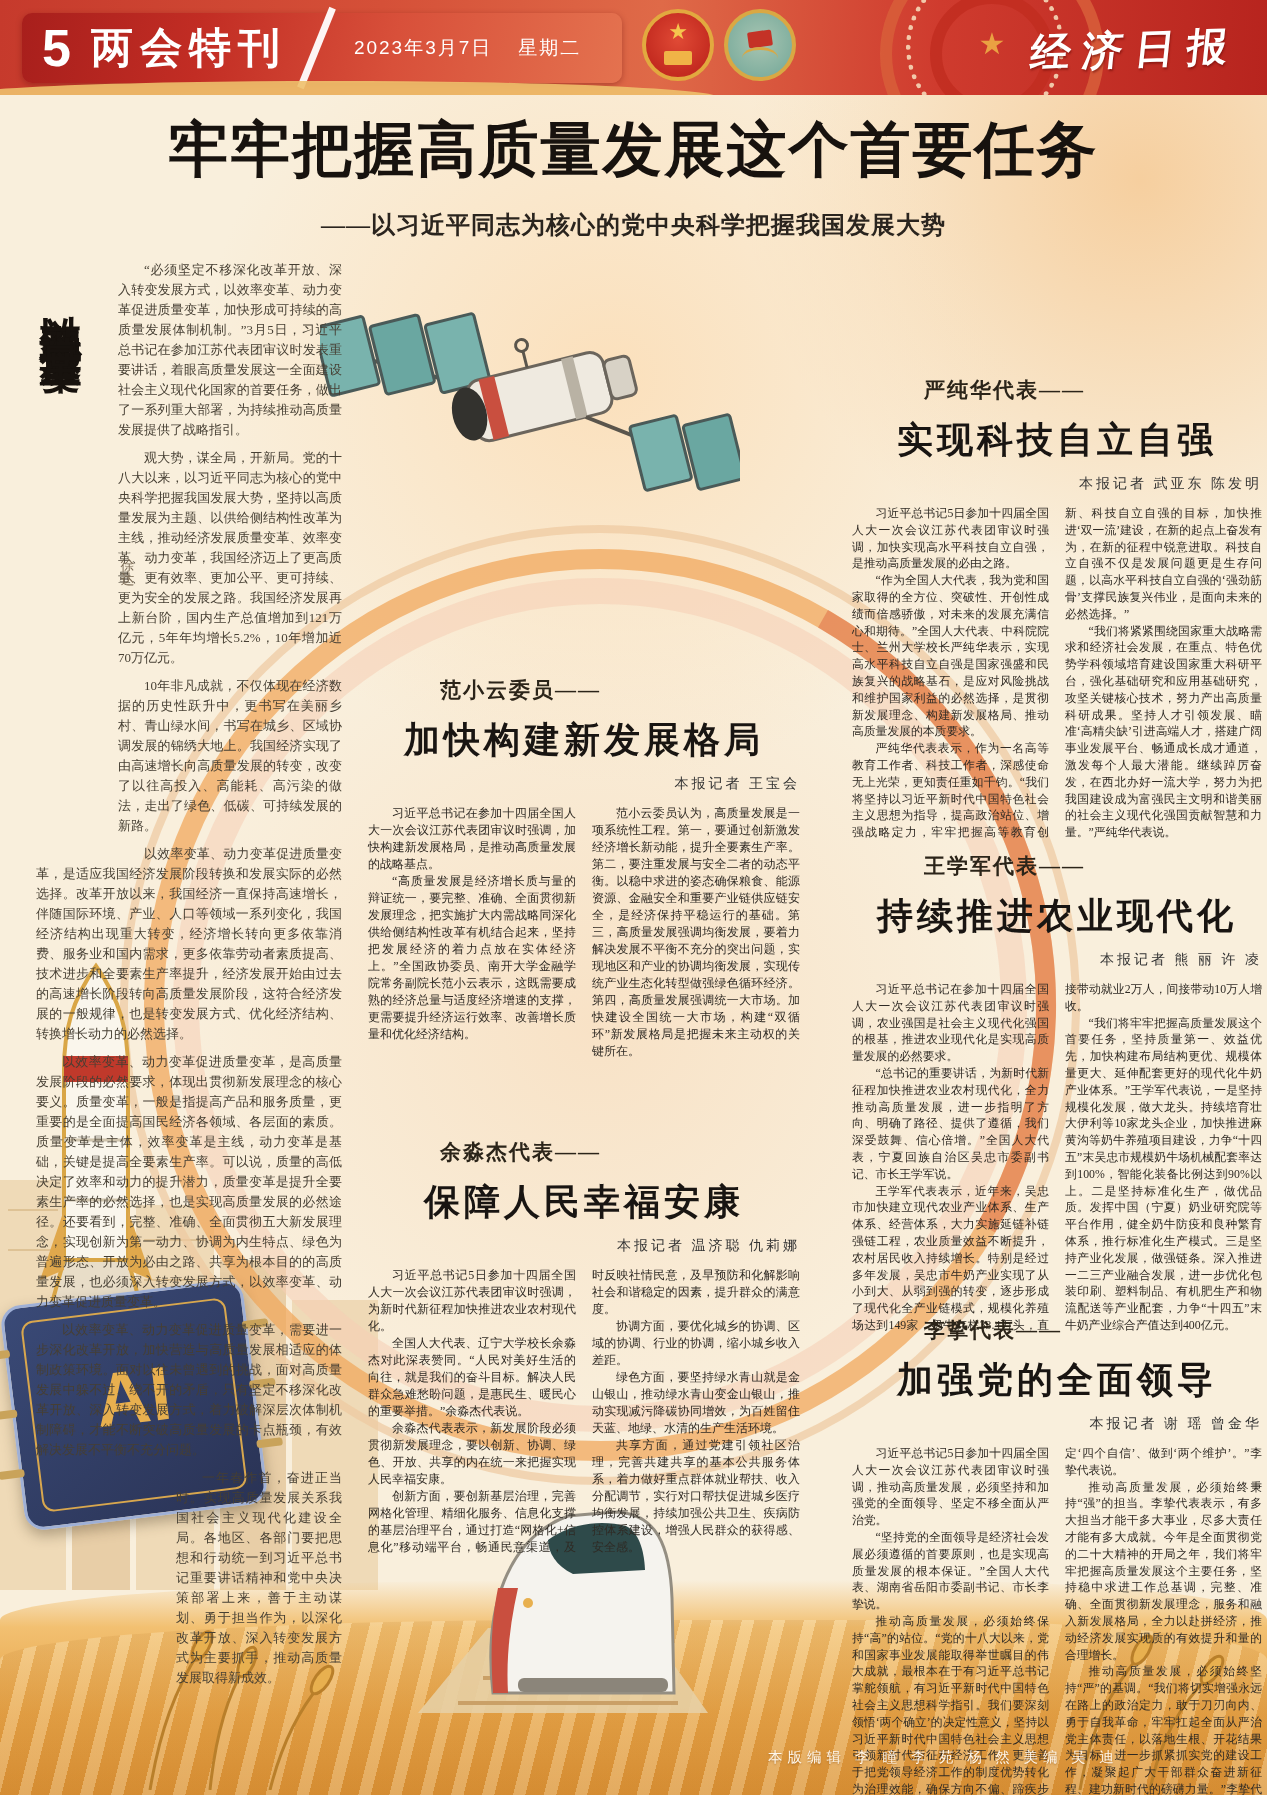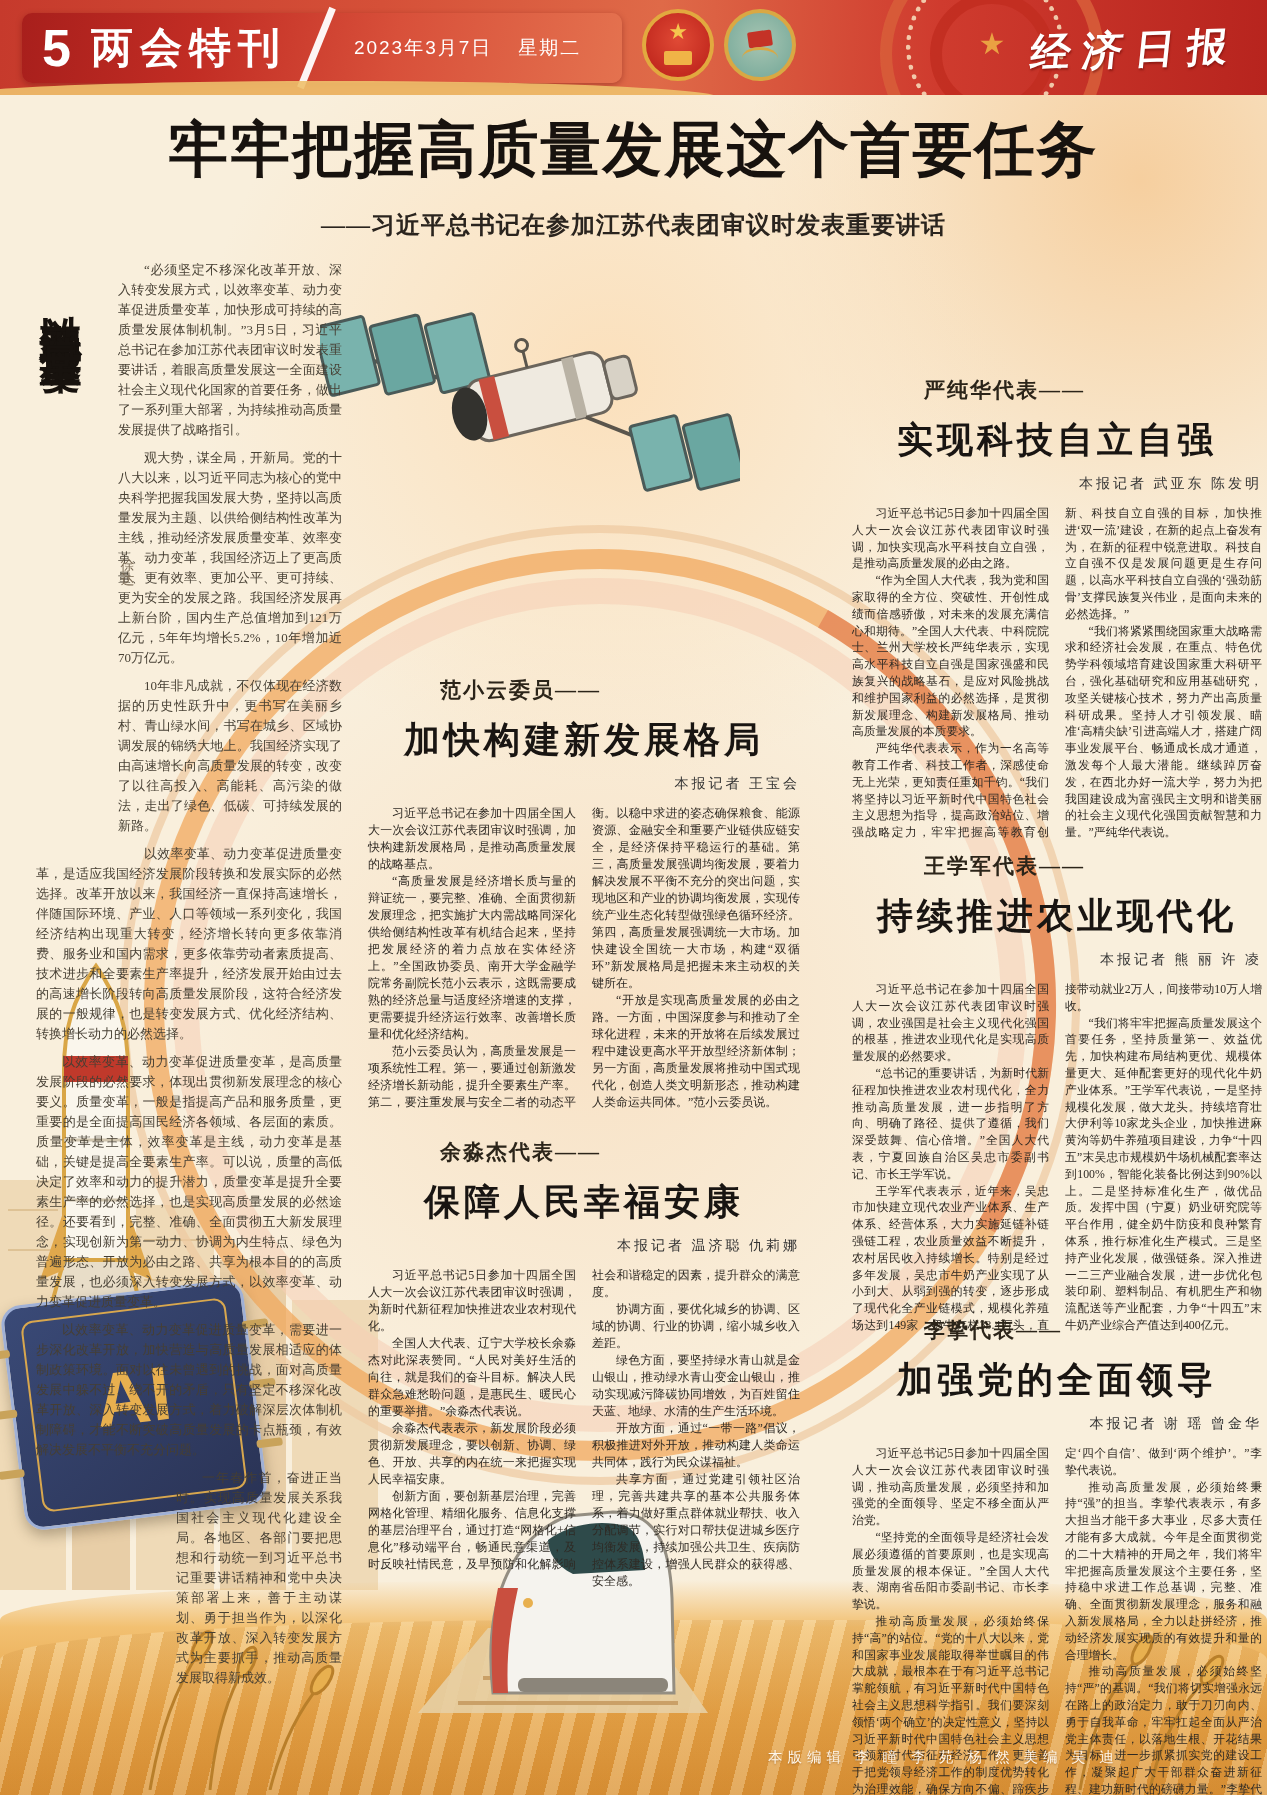--- a/index.html
+++ b/index.html
@@ -136,21 +136,21 @@
     </div>
     <div class="emblem emblem-cppcc">
       <div class="flag"></div>
         <div class="globe"></div>
     </div>
     <div class="masthead">经济日报</div>
   </div>
 
   <div id="headline-wrap">
     <h1 id="main-title">牢牢把握高质量发展这个首要任务</h1>
-    <div id="sub-title">——习近平总书记在参加江苏代表团审议时发表重要讲话</div>
+    <div id="sub-title">——以习近平同志为核心的党中央科学把握我国发展大势</div>
   </div>
 
   <svg id="satellite" class="decor" width="420" height="320" viewBox="0 0 420 320">
     <g transform="rotate(-14 210 150)">
       <line x1="60" y1="70" x2="170" y2="130" stroke="#5a554c" stroke-width="4"></line>
       <g stroke="#4a5a58" stroke-width="3" fill="#79b3ad">
         <rect x="18" y="28" width="50" height="70" rx="3"></rect>
         <rect x="72" y="40" width="50" height="70" rx="3" fill="#6aa7a1"></rect>
         <rect x="126" y="52" width="50" height="70" rx="3"></rect>
       </g>
@@ -187,36 +187,34 @@
   </div>
 
   <div class="article" id="article-fan">
     <div class="speaker">范小云委员——</div>
     <div class="a-title">加快构建新发展格局</div>
     <div class="byline">本报记者 王宝会</div>
     <div class="body2">
       <p>习近平总书记在参加十四届全国人大一次会议江苏代表团审议时强调，加快构建新发展格局，是推动高质量发展的战略基点。</p>
       <p>“高质量发展是经济增长质与量的辩证统一，要完整、准确、全面贯彻新发展理念，把实施扩大内需战略同深化供给侧结构性改革有机结合起来，坚持把发展经济的着力点放在实体经济上。”全国政协委员、南开大学金融学院常务副院长范小云表示，这既需要成熟的经济总量与适度经济增速的支撑，更需要提升经济运行效率、改善增长质量和优化经济结构。</p>
       <p>范小云委员认为，高质量发展是一项系统性工程。第一，要通过创新激发经济增长新动能，提升全要素生产率。第二，要注重发展与安全二者的动态平衡。以稳中求进的姿态确保粮食、能源资源、金融安全和重要产业链供应链安全，是经济保持平稳运行的基础。第三，高质量发展强调均衡发展，要着力解决发展不平衡不充分的突出问题，实现地区和产业的协调均衡发展，实现传统产业生态化转型做强绿色循环经济。第四，高质量发展强调统一大市场。加快建设全国统一大市场，构建“双循环”新发展格局是把握未来主动权的关键所在。</p>
-      <p>“开放是实现高质量发展的必由之路。一方面，中国深度参与和推动了全球化进程，未来的开放将在后续发展过程中建设更高水平开放型经济新体制；另一方面，高质量发展将推动中国式现代化，创造人类文明新形态，推动构建人类命运共同体。”范小云委员说。</p>
     </div>
   </div>
 
   <div class="article" id="article-yu">
     <div class="speaker">余淼杰代表——</div>
     <div class="a-title">保障人民幸福安康</div>
     <div class="byline">本报记者 温济聪 仇莉娜</div>
     <div class="body2">
       <p>习近平总书记5日参加十四届全国人大一次会议江苏代表团审议时强调，为新时代新征程加快推进农业农村现代化。</p>
       <p>全国人大代表、辽宁大学校长余淼杰对此深表赞同。“人民对美好生活的向往，就是我们的奋斗目标。解决人民群众急难愁盼问题，是惠民生、暖民心的重要举措。”余淼杰代表说。</p>
       <p>余淼杰代表表示，新发展阶段必须贯彻新发展理念，要以创新、协调、绿色、开放、共享的内在统一来把握实现人民幸福安康。</p>
       <p>创新方面，要创新基层治理，完善网格化管理、精细化服务、信息化支撑的基层治理平台，通过打造“网格化+信息化”移动端平台，畅通民意渠道，及时反映社情民意，及早预防和化解影响社会和谐稳定的因素，提升群众的满意度。</p>
       <p>协调方面，要优化城乡的协调、区域的协调、行业的协调，缩小城乡收入差距。</p>
       <p>绿色方面，要坚持绿水青山就是金山银山，推动绿水青山变金山银山，推动实现减污降碳协同增效，为百姓留住天蓝、地绿、水清的生产生活环境。</p>
-      <p>开放方面，通过“一带一路”倡议，积极推进对外开放，推动构建人类命运共同体，践行为民众谋福祉。</p>
       <p>共享方面，通过党建引领社区治理，完善共建共享的基本公共服务体系，着力做好重点群体就业帮扶、收入分配调节，实行对口帮扶促进城乡医疗均衡发展，持续加强公共卫生、疾病防控体系建设，增强人民群众的获得感、安全感。</p>
     </div>
   </div>
 
   <div class="article" id="article-yan">
     <div class="speaker">严纯华代表——</div>
     <div class="a-title">实现科技自立自强</div>
     <div class="byline">本报记者 武亚东 陈发明</div>
     <div class="body2">
       <p>习近平总书记5日参加十四届全国人大一次会议江苏代表团审议时强调，加快实现高水平科技自立自强，是推动高质量发展的必由之路。</p>

